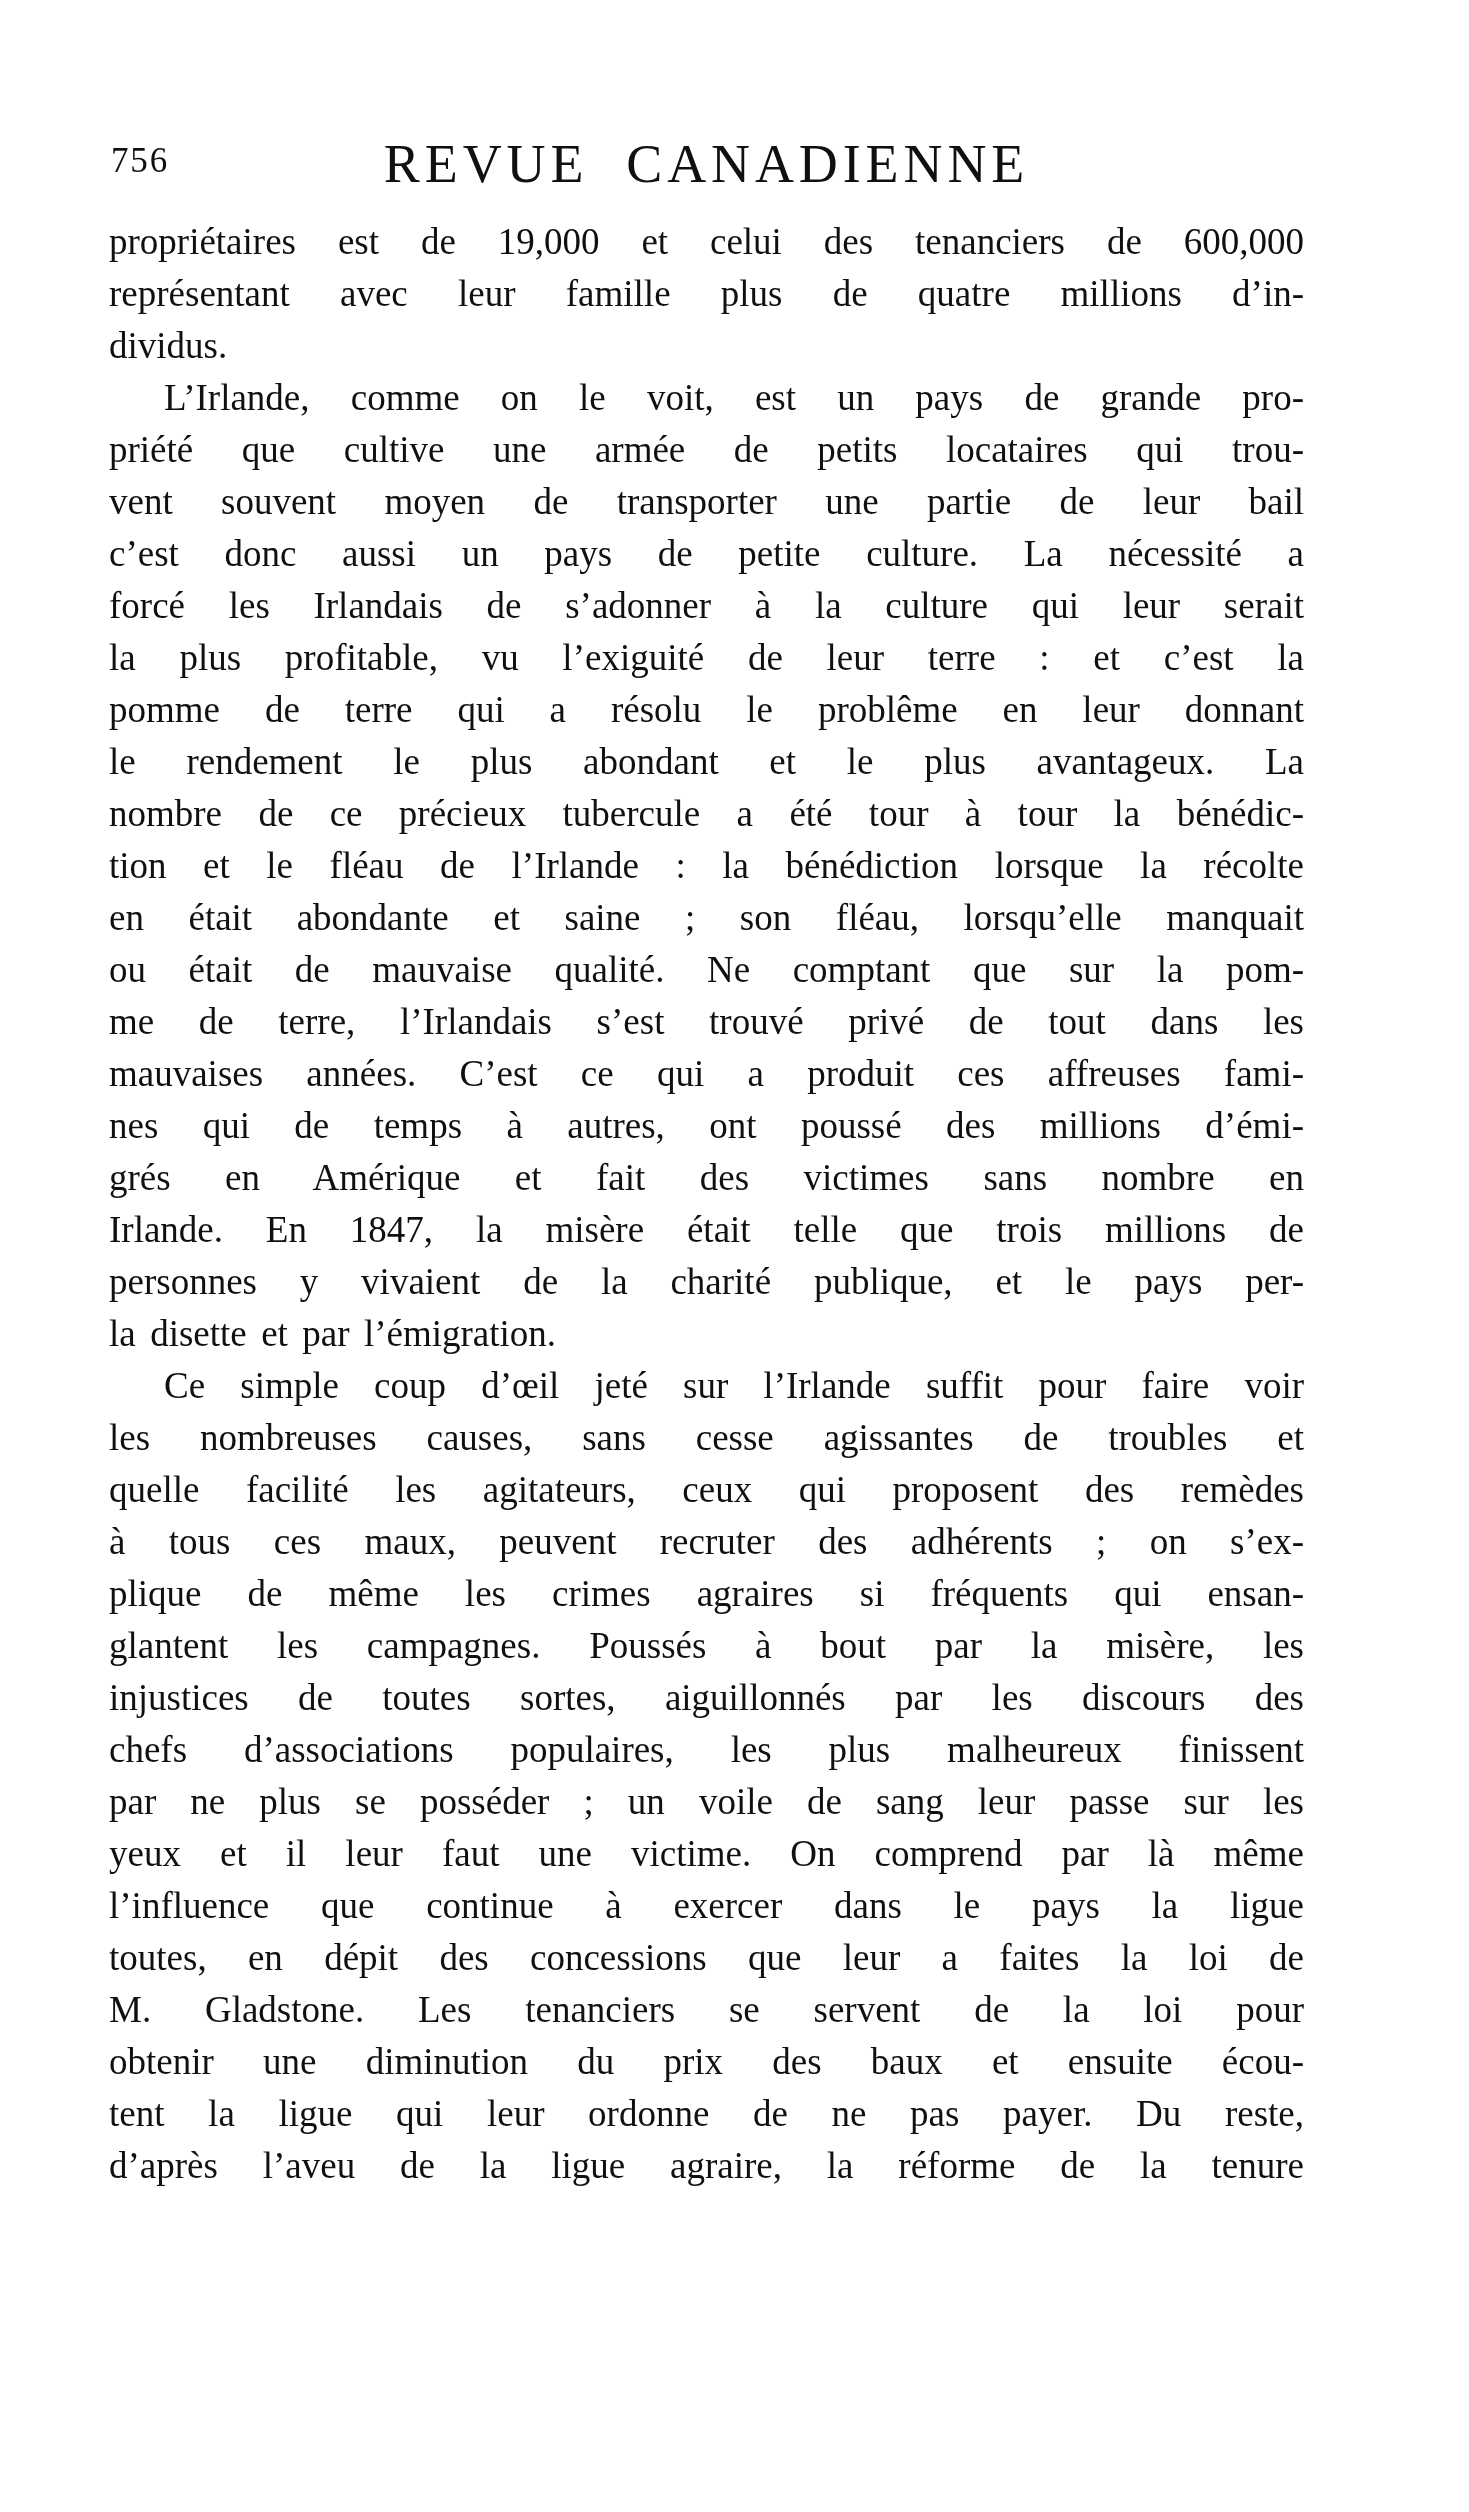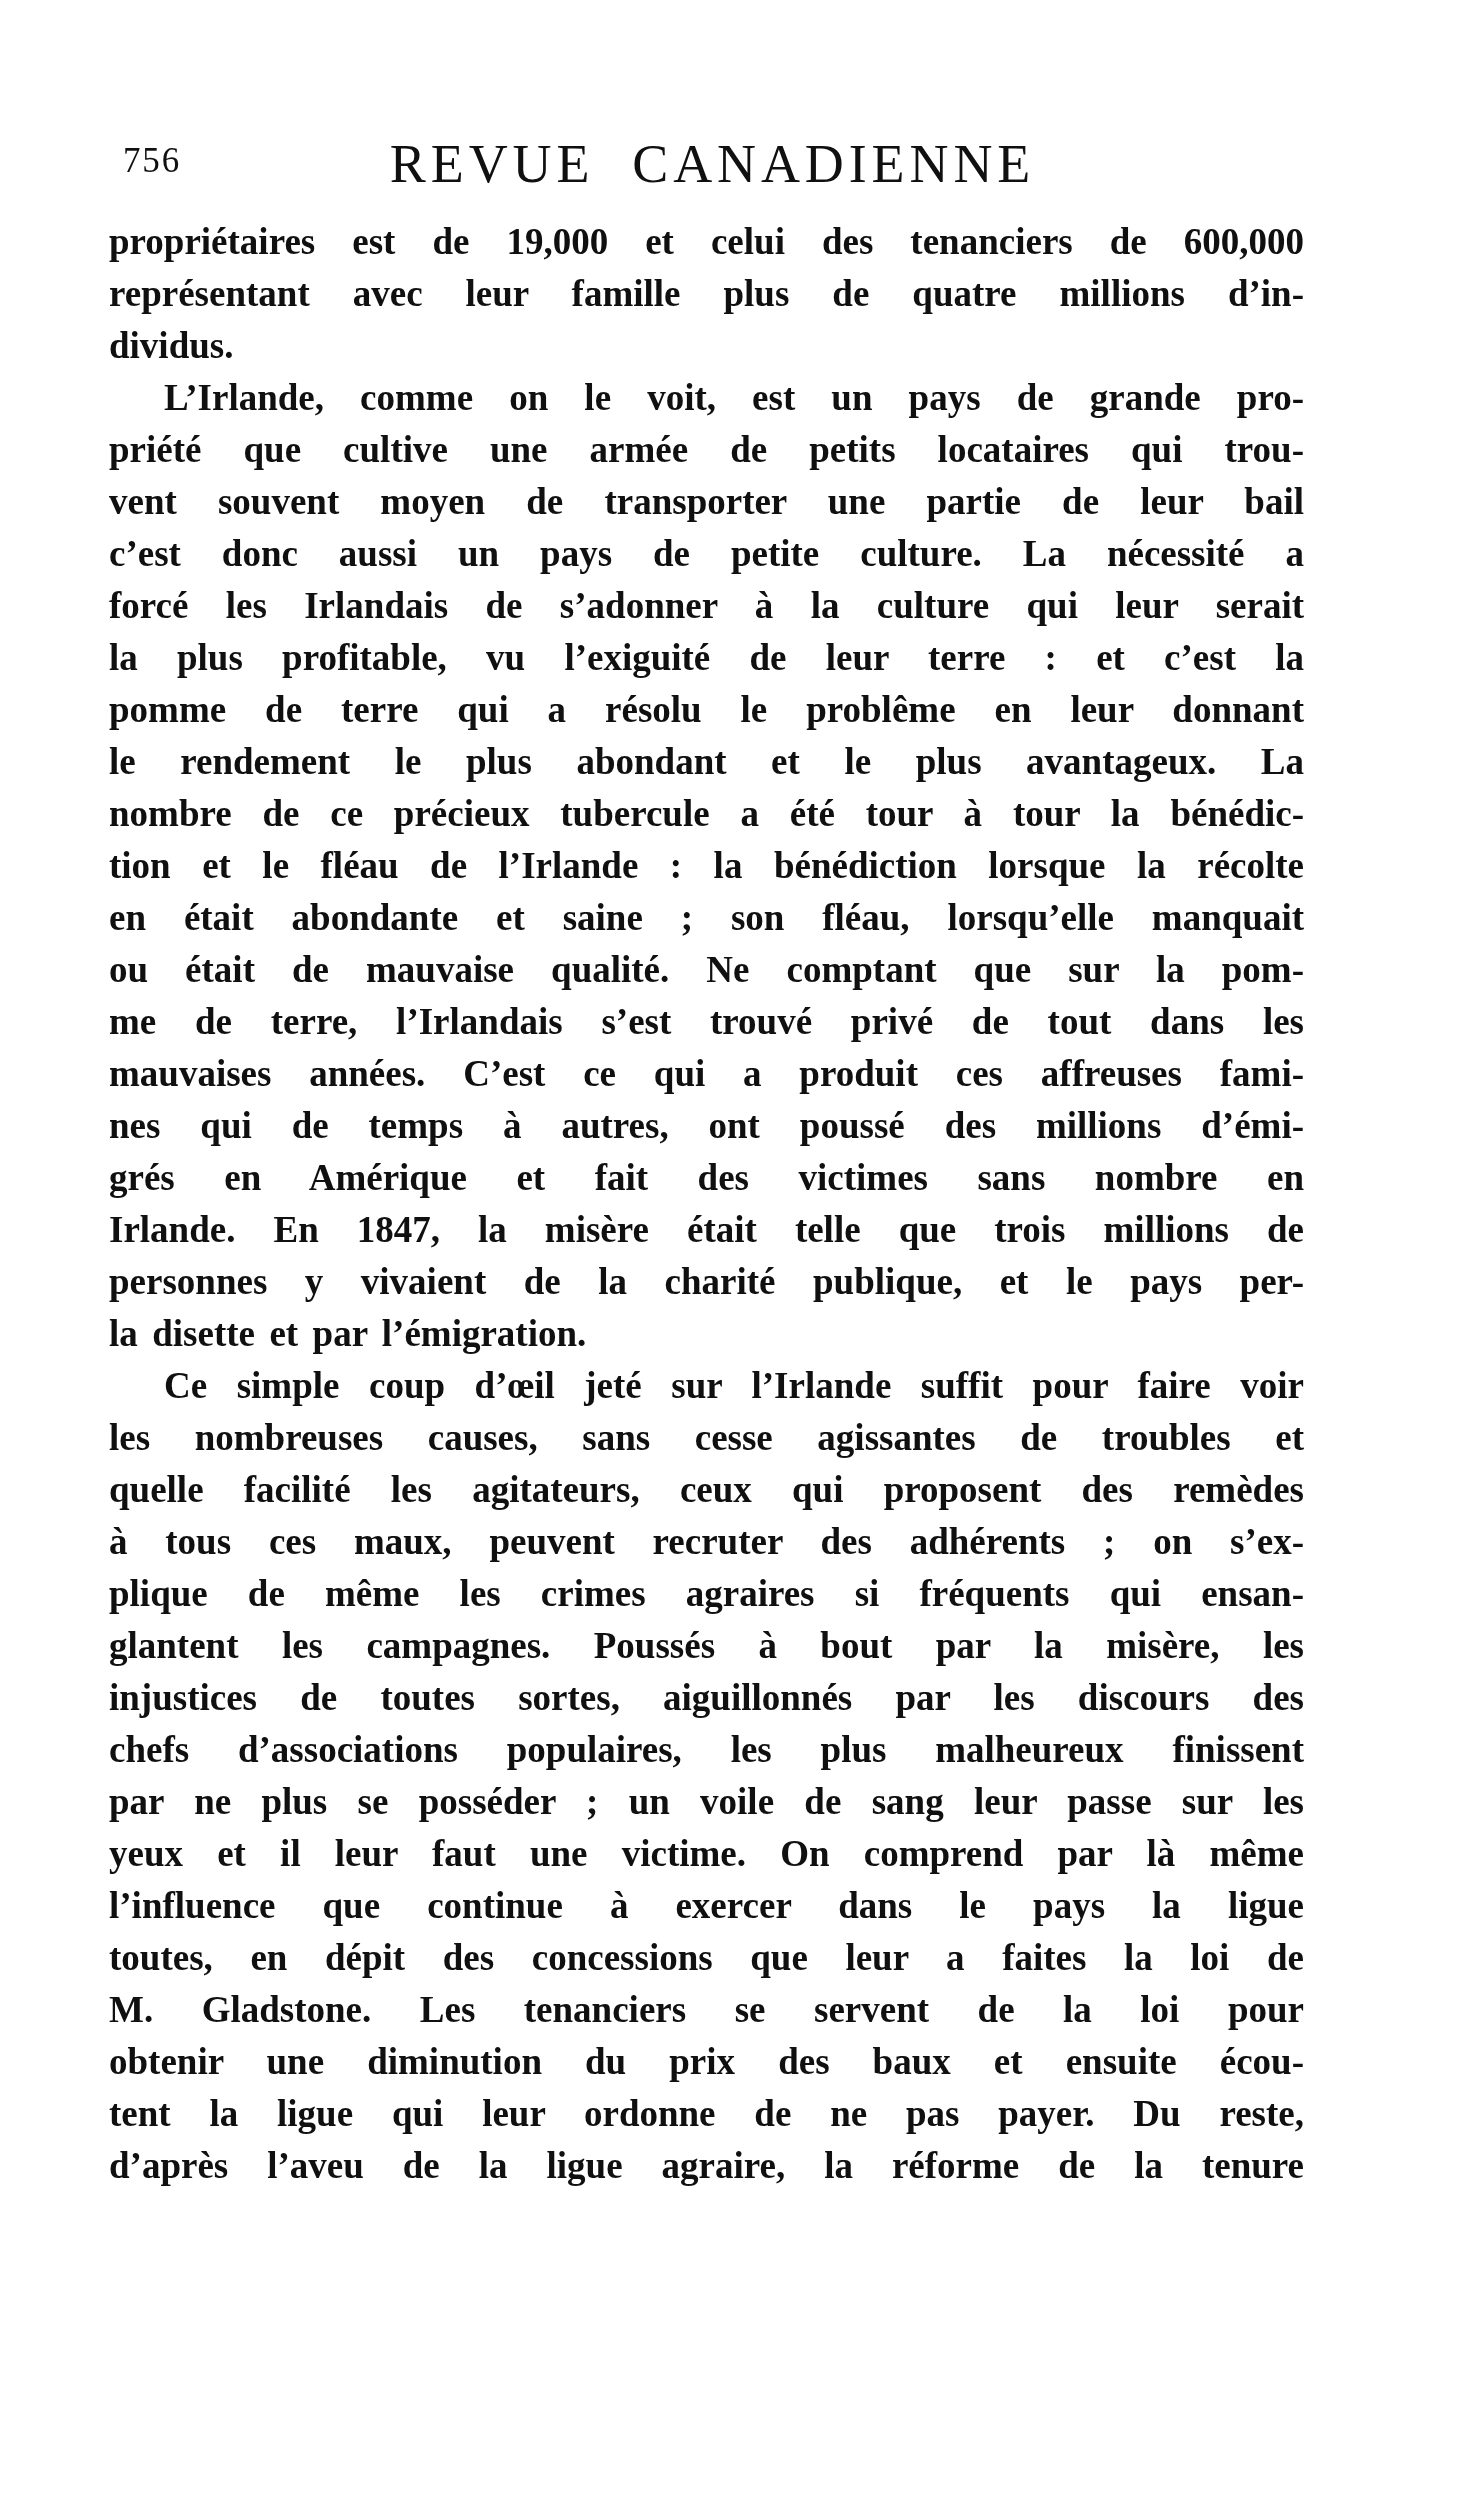--- a/index.html
+++ b/index.html
@@ -13,21 +13,21 @@
     height: 2512px;
     margin: 0 auto;
     background: #ffffff;
     color: #101010;
     font-family: "Liberation Serif", "DejaVu Serif", serif;
     overflow: hidden;
   }
   .page-header {
     position: absolute;
     top: 133px;
-    left: 121px;
+    left: 109px;
     right: 166px;
     height: 51px;
   }
   .page-number {
     position: absolute;
     left: 1.9px;
     top: 7.8px;
     font-size: 35px;
     letter-spacing: 1.9px;
   }
@@ -40,21 +40,20 @@
     white-space: nowrap;
   }
   .page-body {
     position: absolute;
     top: 216px;
     left: 109px;
     right: 166px;
   }
   .paragraph {
     margin: 0;
-    font-weight: bold;
   }
   .line {
     font-size: 37px;
     line-height: 52px;
     word-spacing: 0.14em;
     text-align: justify;
     text-align-last: justify;
     white-space: normal;
   }
   .line.first-line {

